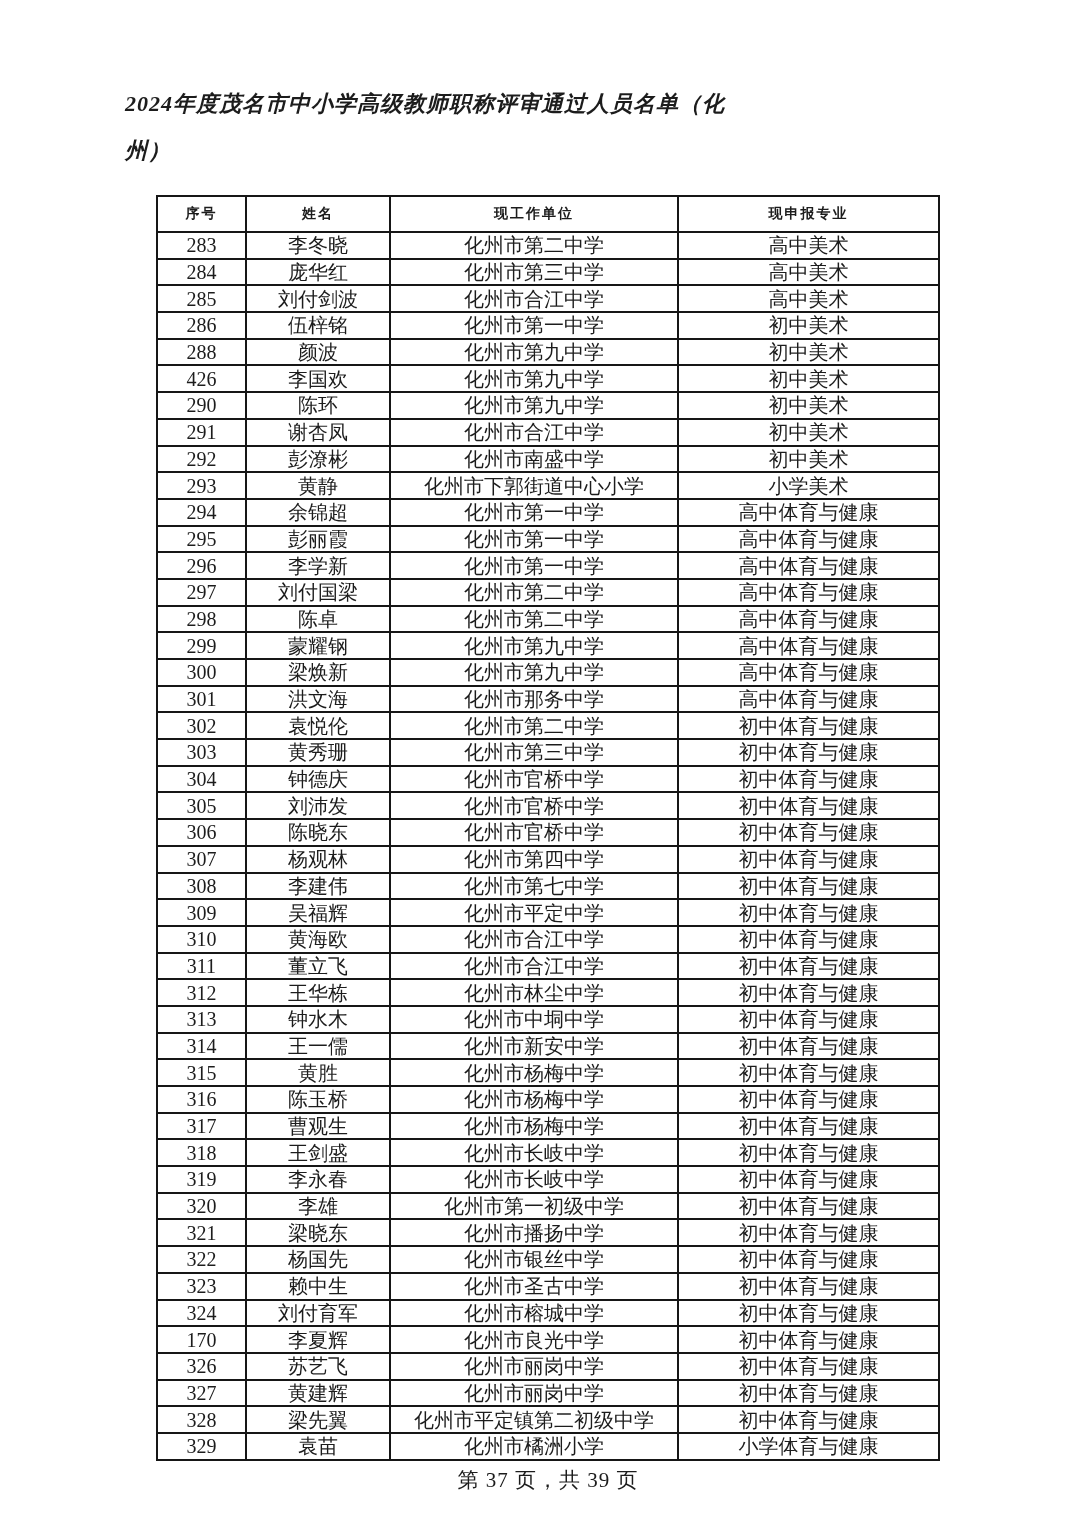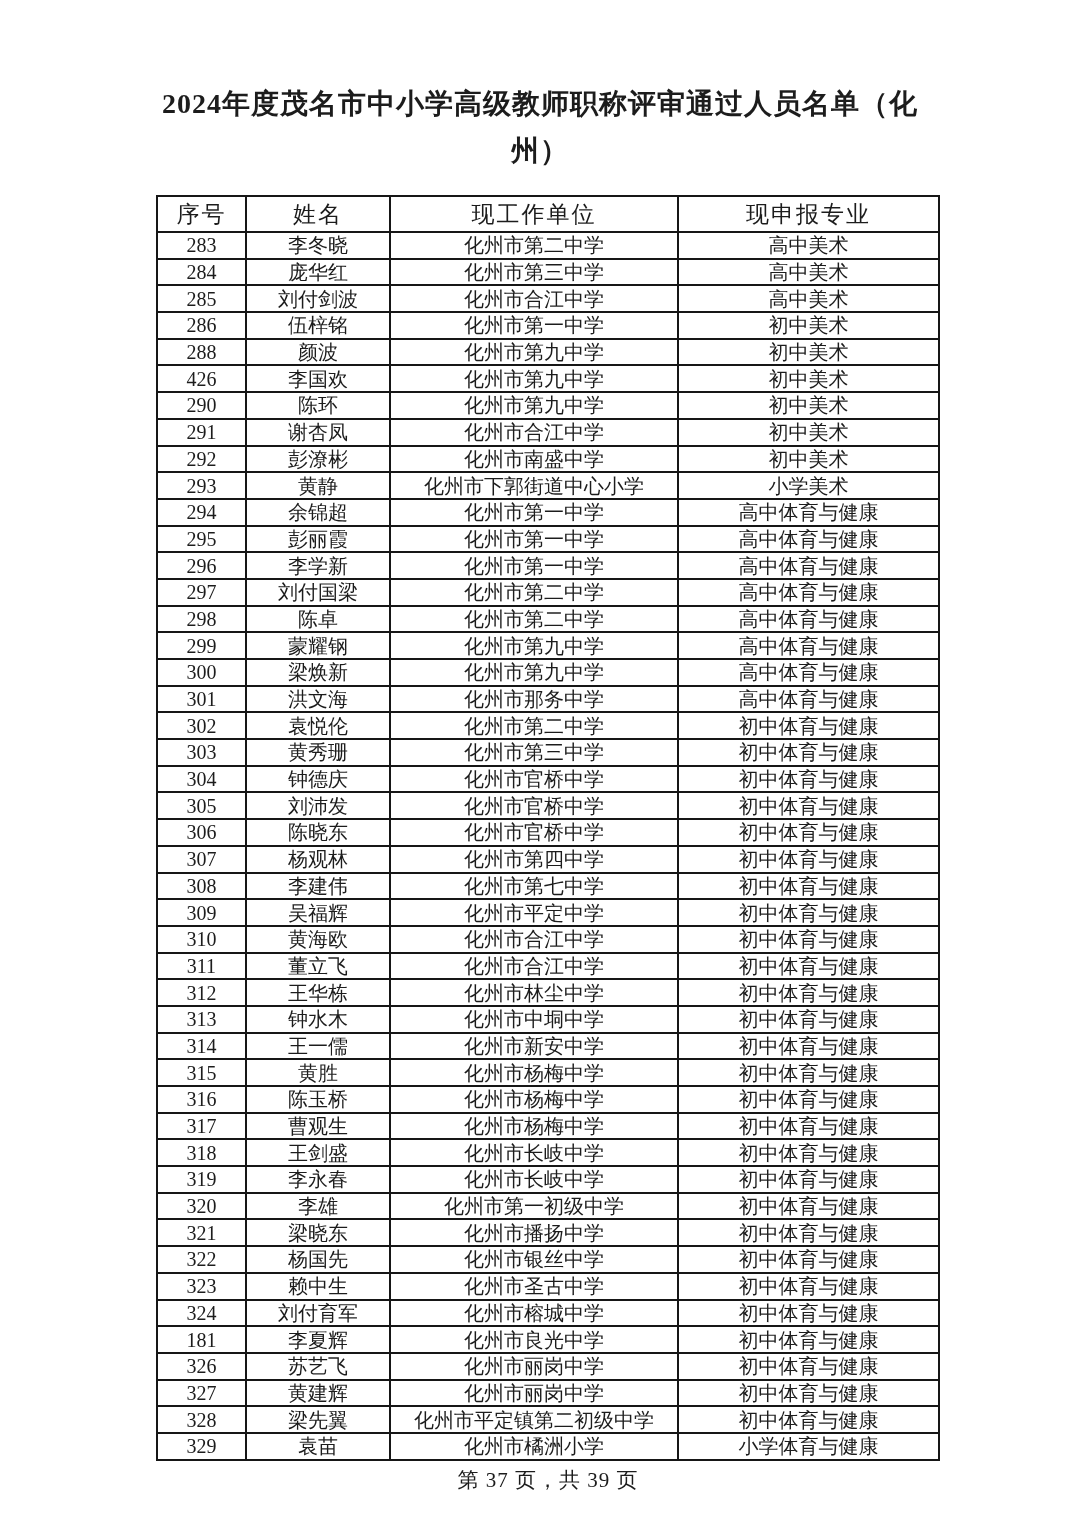--- a/index.html
+++ b/index.html
@@ -11,46 +11,46 @@
     width: 1080px;
     height: 1527px;
     position: relative;
     font-family: "Liberation Serif", "DejaVu Serif", serif;
     color: #1c1c1c;
     overflow: hidden;
   }
   .page-title {
     margin: 80px auto 0 auto;
     width: 830px;
-    text-align: center;
-    font-size: 28px;
+    font-size: 22px;
     font-weight: bold;
     line-height: 47px;
     letter-spacing: 1px;
+    font-style: italic;
   }
   .page-title span { display: block; }
   .roster-table {
     margin-left: 156px;
     margin-top: 21px;
     width: 784px;
     border-collapse: collapse;
     table-layout: fixed;
   }
   .roster-table th, .roster-table td {
     border: 2px solid #161616;
     text-align: center;
     vertical-align: middle;
     padding: 0;
     overflow: hidden;
     white-space: nowrap;
   }
   .roster-table th {
     height: 34px;
-    font-size: 23px;
-    font-weight: normal;
+    font-size: 14px;
+    font-weight: bold;
     letter-spacing: 2px;
   }
   .roster-table td {
     height: 24.7px;
     font-size: 20px;
     line-height: 1;
   }
   .col-seq    { width: 11.35%; }
   .col-name   { width: 18.5%; }
   .col-school { width: 36.75%; }
@@ -370,21 +370,21 @@
   </tr>
 
   <tr>
     <td>324</td>
     <td>刘付育军</td>
     <td>化州市榕城中学</td>
     <td>初中体育与健康</td>
   </tr>
 
   <tr>
-    <td>181</td>
+    <td>170</td>
     <td>李夏辉</td>
     <td>化州市良光中学</td>
     <td>初中体育与健康</td>
   </tr>
 
   <tr>
     <td>326</td>
     <td>苏艺飞</td>
     <td>化州市丽岗中学</td>
     <td>初中体育与健康</td>

